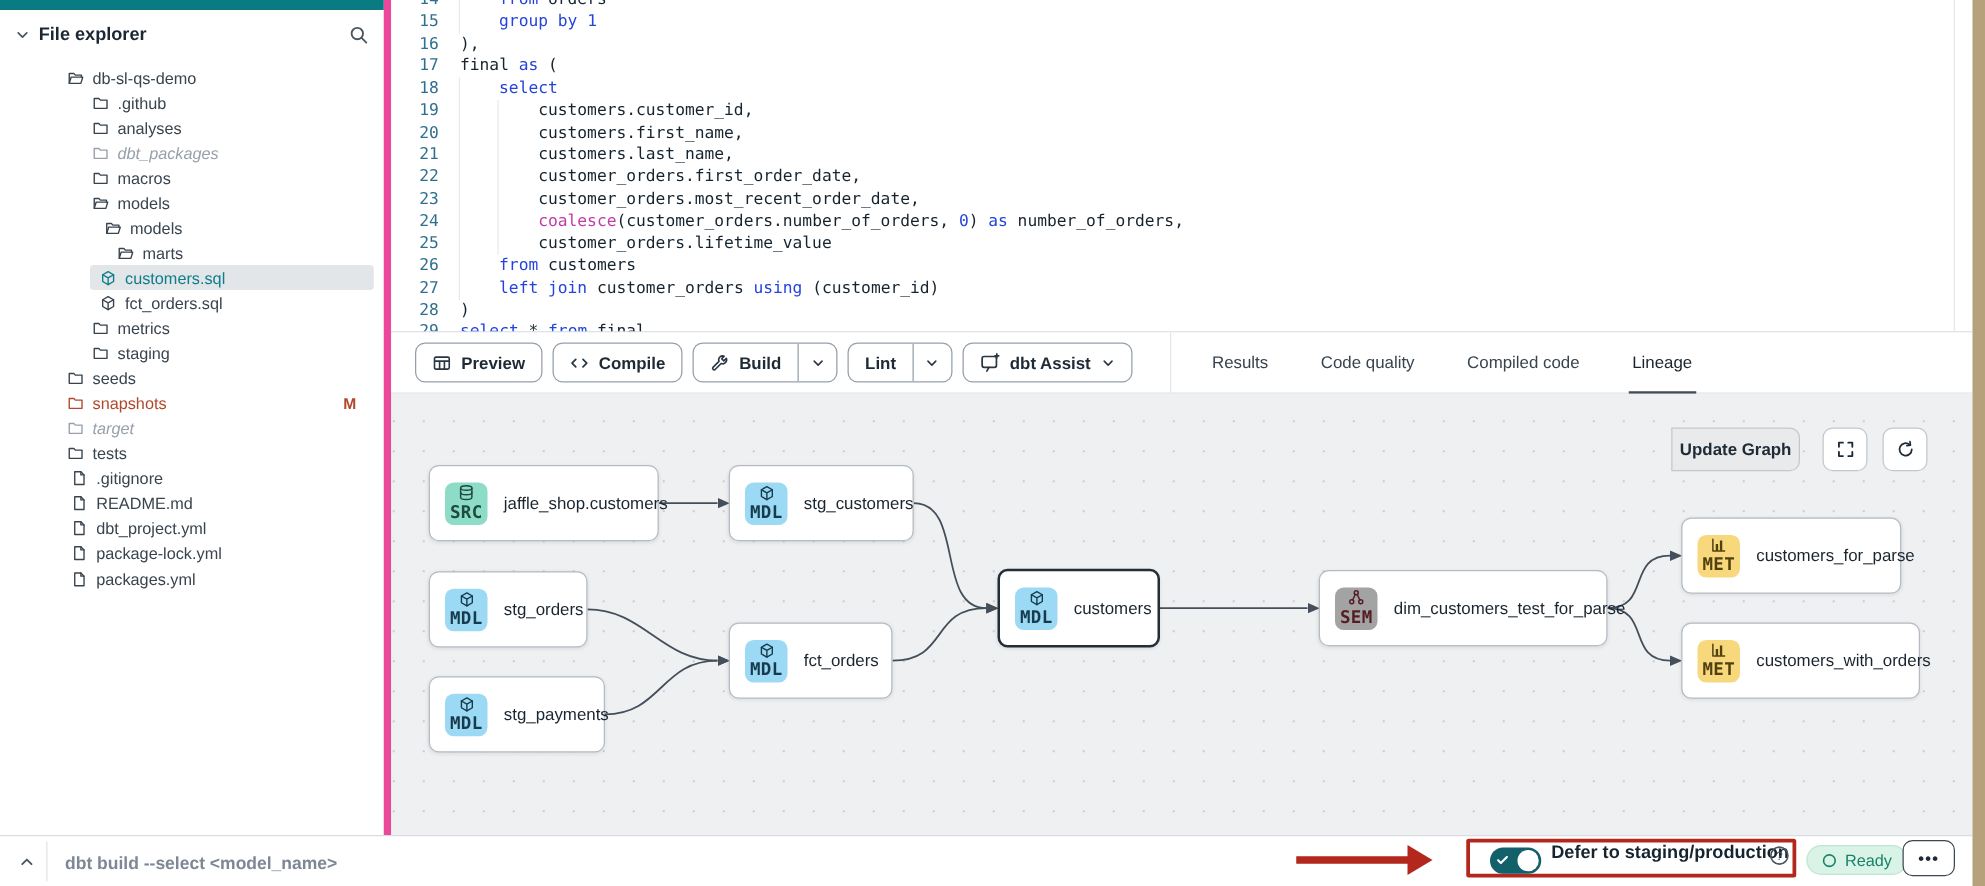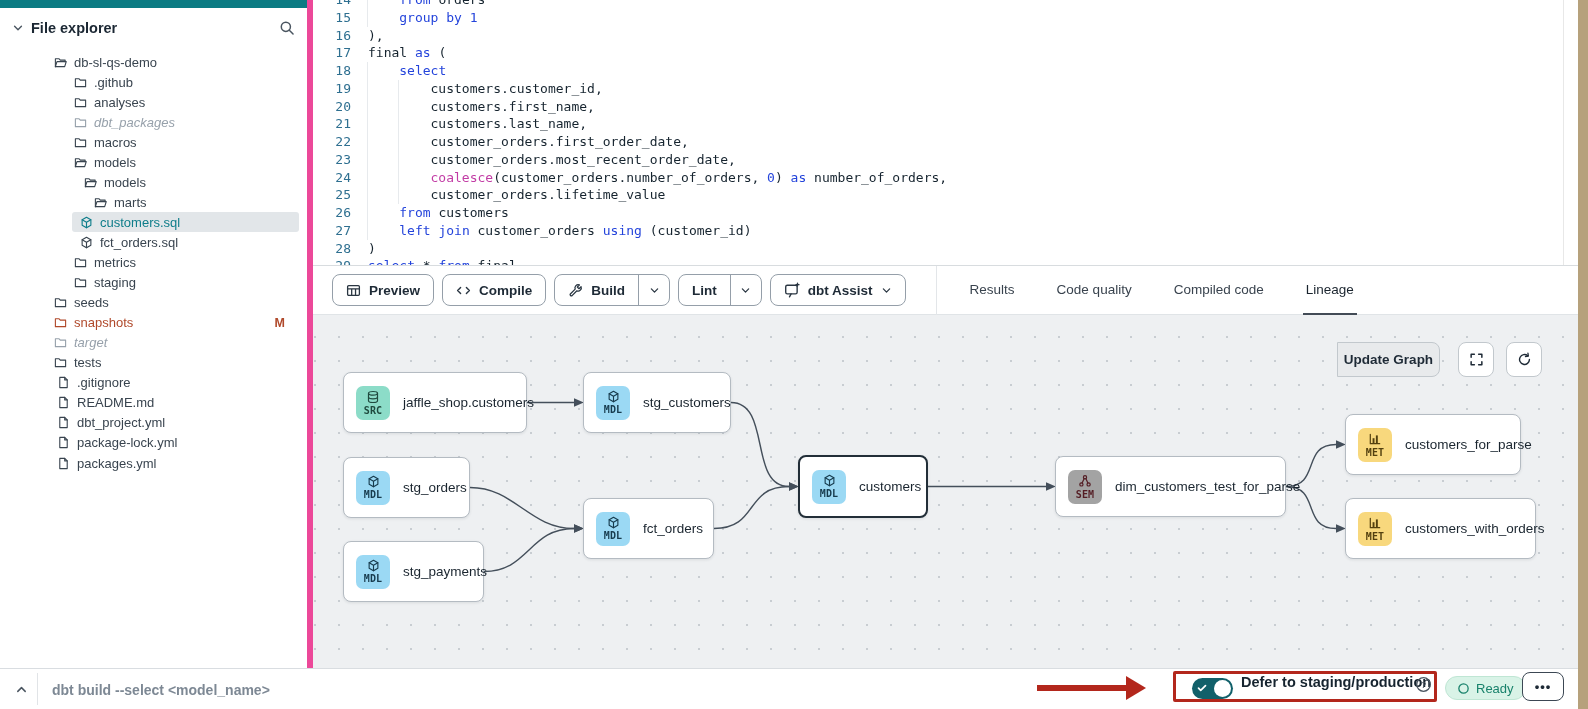--- a/index.html
+++ b/index.html
@@ -48,21 +48,21 @@
   .tab { display:flex; align-items:center; font-size:13.5px; color:#39434e; border-bottom:2.5px solid transparent; padding:0 3px; cursor:pointer; background:none; border-top:none; border-left:none; border-right:none; font-family:inherit; }
   .tab.active { color:#1a242e; border-bottom-color:#424b56; font-weight:500; }
 
   
   .graph { position:absolute; left:313px; top:315px; width:1265px; height:353px; background:#eef0f2;
            background-image:radial-gradient(circle, #c8cdd2 1.1px, transparent 1.2px); background-size:24px 24px; background-position:14px 10px; }
   .edges { position:absolute; left:0; top:0; }
   .gnode { position:absolute; background:#fff; border:1px solid #b4bbc2; border-radius:8px; box-shadow:0 1px 3px rgba(30,40,50,.10); display:flex; align-items:center; padding-left:12px; gap:13px; cursor:pointer; }
   .gnode.sel { border:2px solid #222e38; }
   .gbadge { width:34px; height:34px; border-radius:7px; display:flex; flex-direction:column; align-items:center; justify-content:center; gap:1px; flex:none; }
-  .gbadge .bt { font-size:10px; font-weight:700; font-family:"DejaVu Sans Mono", monospace; letter-spacing:.2px; }
+  .gbadge .bt { font-size:14px; font-weight:700; font-family:"DejaVu Sans Mono", monospace; letter-spacing:.2px; }
   .gnode .nlabel { font-size:13.5px; color:#1a252f; white-space:nowrap; }
   .gctl-input { position:absolute; left:832px; top:27px; width:192px; height:35px; border:1px solid #c2c8cd; border-right:none; border-radius:8px 0 0 8px; background:#fff; padding:0 12px; font-size:13.5px; color:#16242f; font-family:inherit; }
   .gctl-update { position:absolute; left:1024px; top:27px; width:103px; height:35px; border:1px solid #c2c8cd; border-radius:0 8px 8px 0; background:#e8eaec; font-size:13.5px; font-weight:600; color:#1e2a36; cursor:pointer; font-family:inherit; }
   .gctl-sq { position:absolute; top:27px; width:36px; height:35px; border:1px solid #c2c8cd; border-radius:8px; background:#fff; display:flex; align-items:center; justify-content:center; color:#1e2a36; cursor:pointer; }
 
   
   .bottombar { position:absolute; left:0; top:668px; width:1578px; height:41px; background:#fff; border-top:1px solid #d9dde1; }
   .bb-chevron { position:absolute; left:10px; top:9px; width:22px; height:22px; display:flex; align-items:center; justify-content:center; color:#4a5560; cursor:pointer; }
   .bb-div { position:absolute; left:37px; top:4px; bottom:4px; width:1px; background:#e1e4e7; }
   .bb-cmd { position:absolute; left:52px; top:0; height:41px; display:flex; align-items:center; font-size:14px; color:#7d8894; cursor:text;font-weight:bold; }

